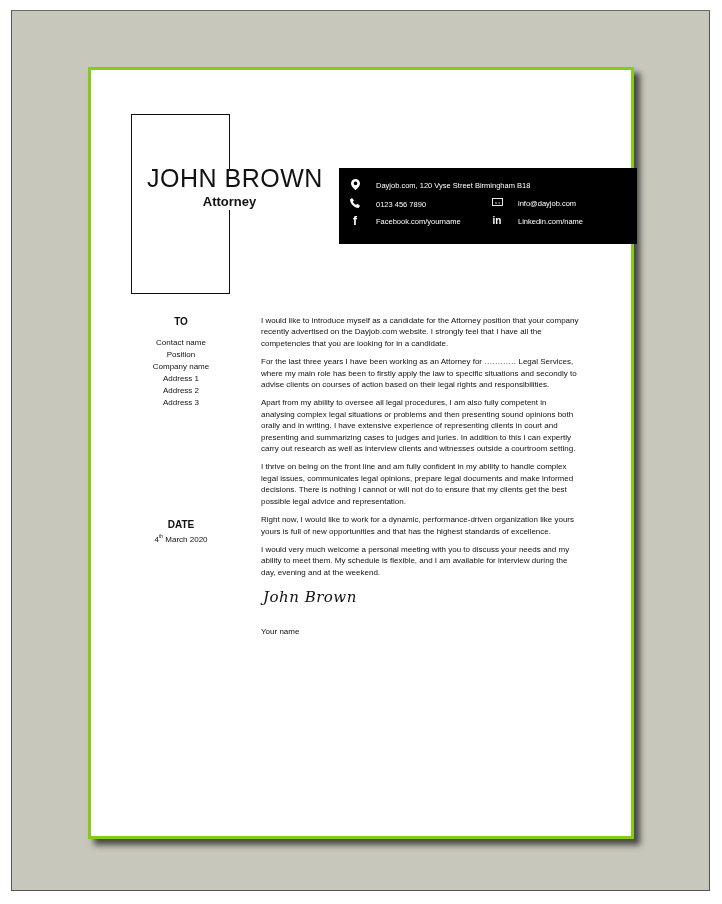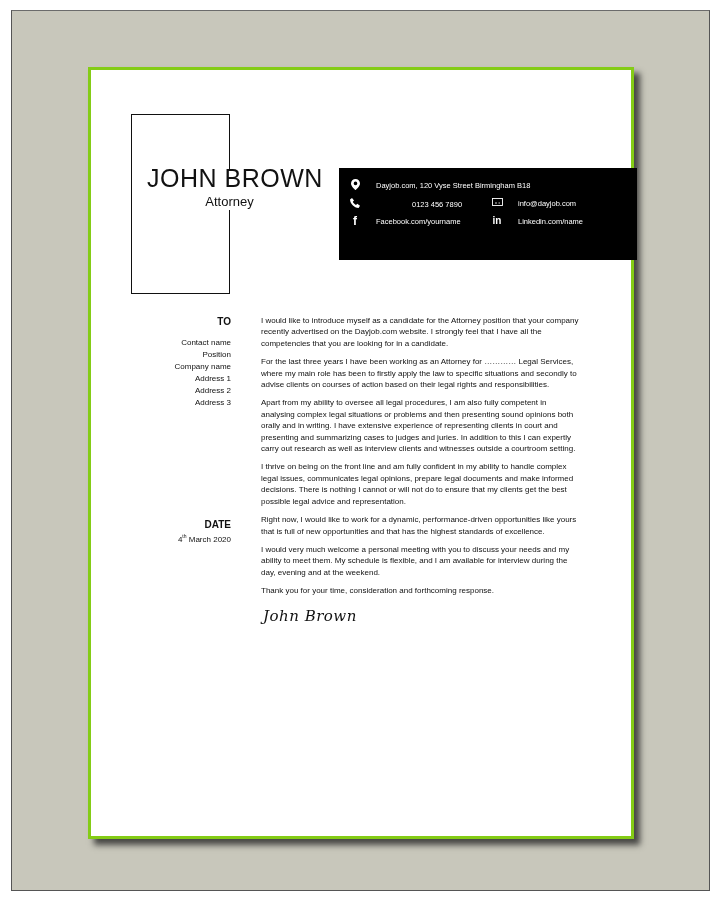--- a/index.html
+++ b/index.html
@@ -23,30 +23,30 @@
   .name-box-gap {
     position: absolute; left: 136px; top: 100px; width: 6px; height: 40px; background: #fff;
   }
   .name {
     position: absolute; left: 56px; top: 94px; width: 172px;
     font-size: 25px; letter-spacing: 0.5px; color: #111; white-space: nowrap; text-align: center;
     background: transparent;
   }
   .role {
     position: absolute; left: 56px; top: 124px; width: 165px; text-align: center;
-    font-size: 13px; font-weight: normal; color: #111;
+    font-size: 13px; font-weight: bold; color: #111;
   }
   .contact-band {
-    position: absolute; left: 248px; top: 98px; width: 298px; height: 92px; background: #000;
+    position: absolute; left: 248px; top: 98px; width: 298px; height: 76px; background: #000;
     color: #fff; font-size: 7.5px;
   }
   .contact-row { position: absolute; display: flex; align-items: center; white-space: nowrap; }
   .c-icon { width: 12px; text-align: center; font-size: 10px; line-height: 10px; color: #fff; font-weight: bold; }
   .c-text { margin-left: 15px; }
-  .left-col { position: absolute; left: 40px; width: 100px; text-align: right; font-size: 8px; color: #111; }
+  .left-col { position: absolute; left: 40px; width: 100px; text-align: center; font-size: 8px; color: #111; }
   .left-col .h { font-weight: bold; font-size: 10px; }
   .left-col .l { line-height: 12px; }
   .body-col { position: absolute; left: 170px; top: 245px; width: 320px; font-size: 8px; line-height: 11.4px; color: #111; }
   .body-col p { margin: 0 0 7px 0; }
   .dear { font-weight: bold; margin-bottom: 10px !important; }
   .signature { font-family: "DejaVu Serif", serif; font-style: italic; font-size: 15px; margin: 14px 0 22px 2px; letter-spacing: 0.5px; }
   sup { font-size: 5px; }
 </style>
 </head>
 <body>
@@ -62,21 +62,21 @@
 
   <div class="contact-band">
     <div class="contact-row" style="left:10px; top:11px;">
       <span class="c-icon">
         <svg width="9" height="11" viewBox="0 0 9 11">
             <path d="M4.5 0C2 0 0 2 0 4.4 0 7.5 4.5 11 4.5 11S9 7.5 9 4.4C9 2 7 0 4.5 0zm0 6.2a1.8 1.8 0 110-3.6 1.8 1.8 0 010 3.6z" fill="#fff"></path>
           </svg>
       </span>
       <span class="c-text">Dayjob.com, 120 Vyse Street Birmingham B18</span>
     </div>
-    <div class="contact-row" style="left:10px; top:30px;gap:36px;">
+    <div class="contact-row" style="left:10px; top:30px;">
       <span class="c-icon">
         <svg width="10" height="10" viewBox="0 0 10 10">
             <path d="M2 0l2 2.5-1.2 1.3c.6 1.4 1.7 2.5 3.2 3.2L7.3 5.8 10 7.8 8.6 10C4 9.6.4 6 0 1.5z" fill="#fff"></path>
           </svg>
       </span>
       <span class="c-text">0123 456 7890</span>
     </div>
     <div class="contact-row" style="left:152px; top:30px;align-items:center;">
       <span class="c-icon">
         <svg width="11" height="8" viewBox="0 0 11 8">
@@ -112,19 +112,19 @@
   <div class="left-col" style="top:449px;">
     <div class="h">DATE</div>
     <div class="l"><span>4</span><sup>th</sup><span style="white-space:pre;"> March 2020</span></div>
   </div>
 
   <div class="body-col">
     <p>I would like to introduce myself as a candidate for the Attorney position that your company recently advertised on the Dayjob.com website. I strongly feel that I have all the competencies that you are looking for in a candidate.</p>
     <p>For the last three years I have been working as an Attorney for ………… Legal Services, where my main role has been to firstly apply the law to specific situations and secondly to advise clients on courses of action based on their legal rights and responsibilities.</p>
     <p>Apart from my ability to oversee all legal procedures, I am also fully competent in analysing complex legal situations or problems and then presenting sound opinions both orally and in writing. I have extensive experience of representing clients in court and presenting and summarizing cases to judges and juries. In addition to this I can expertly carry out research as well as interview clients and witnesses outside a courtroom setting.</p>
     <p>I thrive on being on the front line and am fully confident in my ability to handle complex legal issues, communicates legal opinions, prepare legal documents and make informed decisions. There is nothing I cannot or will not do to ensure that my clients get the best possible legal advice and representation.</p>
-    <p>Right now, I would like to work for a dynamic, performance-driven opportunities like yours that is full of new opportunities and that has the highest standards of excellence.</p>
+    <p>Right now, I would like to work for a dynamic, performance-driven organization like yours yours is full of new opportunities and that has the highest standards of excellence.</p>
     <p>I would very much welcome a personal meeting with you to discuss your needs and my ability to meet them. My schedule is flexible, and I am available for interview during the day, evening and at the weekend.</p>
-    <p>Thank you for your time, consideration and forthcoming response.</p>
     <div class="signature">John Brown</div>
+    <p>Your name</p>
   </div>
 
 </div>
 
 </body></html>

